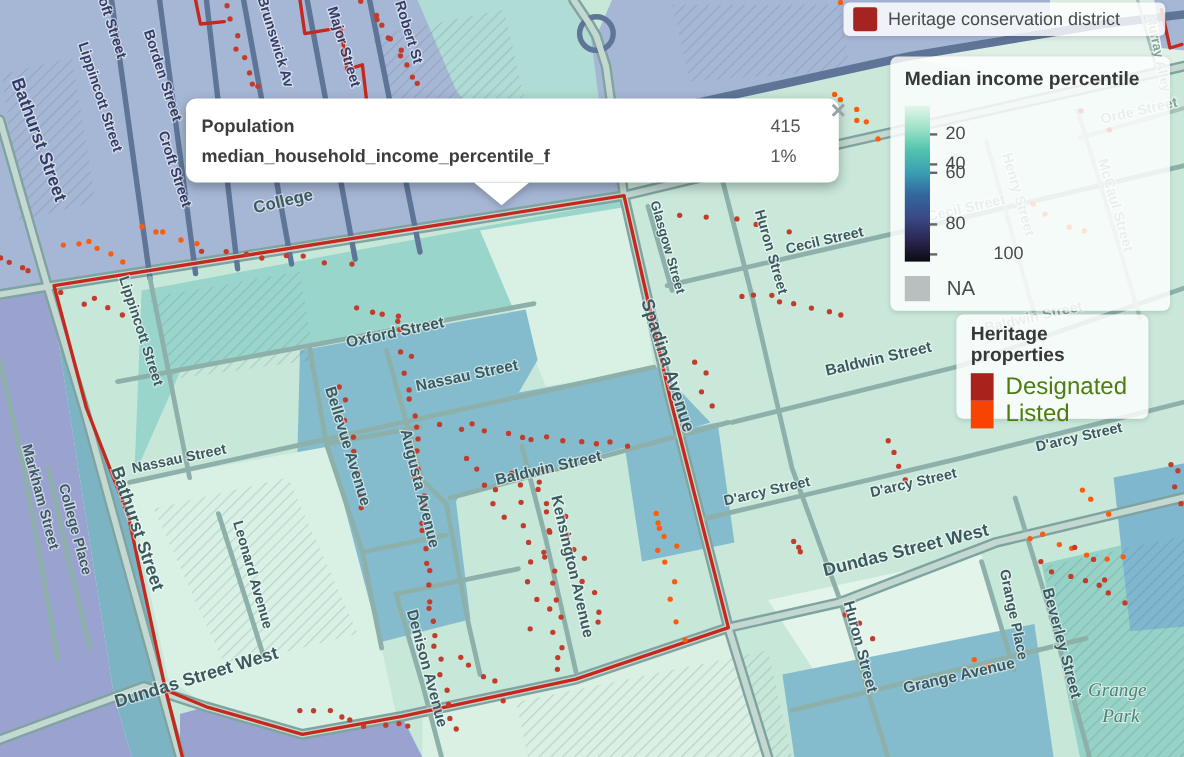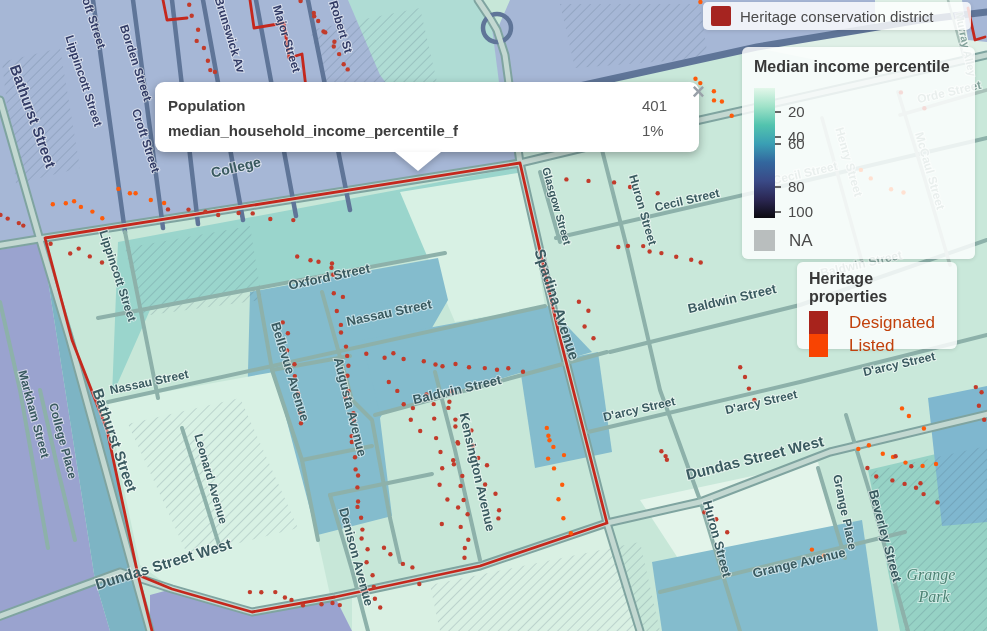--- a/index.html
+++ b/index.html
@@ -39,21 +39,21 @@
   .tick{position:absolute;display:flex;align-items:center;font-size:15px;color:#4a4a4a;}
   .tick .dash{width:6px;height:2px;background:#666;margin-right:7px;}
   #lg-income .na-row{position:absolute;left:0;top:142px;display:flex;align-items:center;}
   #lg-income .na-sw{width:21px;height:21px;}
   #lg-income .na-tx{margin-left:14px;font-size:17px;color:#4a4a4a;}
 
   #lg-props{left:797px;top:262px;width:160px;height:87px;padding:8px 12px;box-sizing:border-box;}
   #lg-props h3{margin:0 0 5px 0;font-size:16px;color:#383838;}
   #lg-props .prow{display:flex;align-items:center;height:23px;}
   #lg-props .psw{width:19px;height:23px;flex:0 0 19px;}
-  #lg-props .ptx{margin-left:21px;font-size:17px;color:#c2410c;}
+  #lg-props .ptx{margin-left:10px;font-size:20px;color:#4d7c0f;}
 </style>
 </head>
 <body>
 
 <div id="stage">
   <svg id="map-svg" width="987" height="631" viewBox="0 0 987 631" xmlns="http://www.w3.org/2000/svg">
       <rect x="0" y="0" width="987" height="631" fill="#c7e7d8"></rect>
       <defs>
         <pattern id="hatch" width="7" height="7" patternUnits="userSpaceOnUse" patternTransform="rotate(45)">
           <line x1="0" y1="0" x2="0" y2="7" stroke="rgba(70,95,115,.20)" stroke-width="2"></line>
@@ -421,21 +421,21 @@
       <text transform="translate(926 172) rotate(74)" font-size="12" text-anchor="middle" class="lp">McCaul Street</text>
       <text transform="translate(950 96) rotate(-13)" font-size="12" text-anchor="middle" class="lp">Orde Street</text>
       <text transform="translate(862 268) rotate(-13)" font-size="12" text-anchor="middle" class="lp">Baldwin Street</text>
       <text transform="translate(806 177) rotate(-13)" font-size="12" text-anchor="middle" class="lp">Cecil Street</text>
       <text transform="translate(962 45) rotate(78)" font-size="11" text-anchor="middle" class="lp">Murray Alley</text>
     </svg>
 
   <div class="popup">
     <div class="row">
       <span class="lbl">Population</span>
-      <span class="val">401</span>
+      <span class="val">415</span>
     </div>
     <div class="row">
       <span class="lbl">median_household_income_percentile_f</span>
       <span class="val">1%</span>
     </div>
     <div class="popup-arrow"></div>
     <div class="popup-close">×</div>
   </div>
 
   <div class="lg-box" id="lg-district">
@@ -457,21 +457,21 @@
             <span>40</span>
           </div>
           <div class="tick" style="left: 21px; top: 47px; text-align: center;">
             <span class="dash"></span>
             <span>60</span>
           </div>
           <div class="tick" style="left: 21px; top: 90px;">
             <span class="dash"></span>
             <span>80</span>
           </div>
-          <div class="tick" style="left: 21px; top: 115px;">
+          <div class="tick" style="left: 21px; top: 115px; gap: 40px;">
             <span class="dash"></span>
             <span>100</span>
           </div>
         </div>
       <div class="na-row">
         <div class="na-sw" style="background: rgb(185, 190, 190);"></div>
         <div class="na-tx">NA</div>
       </div>
     </div>
   </div>

